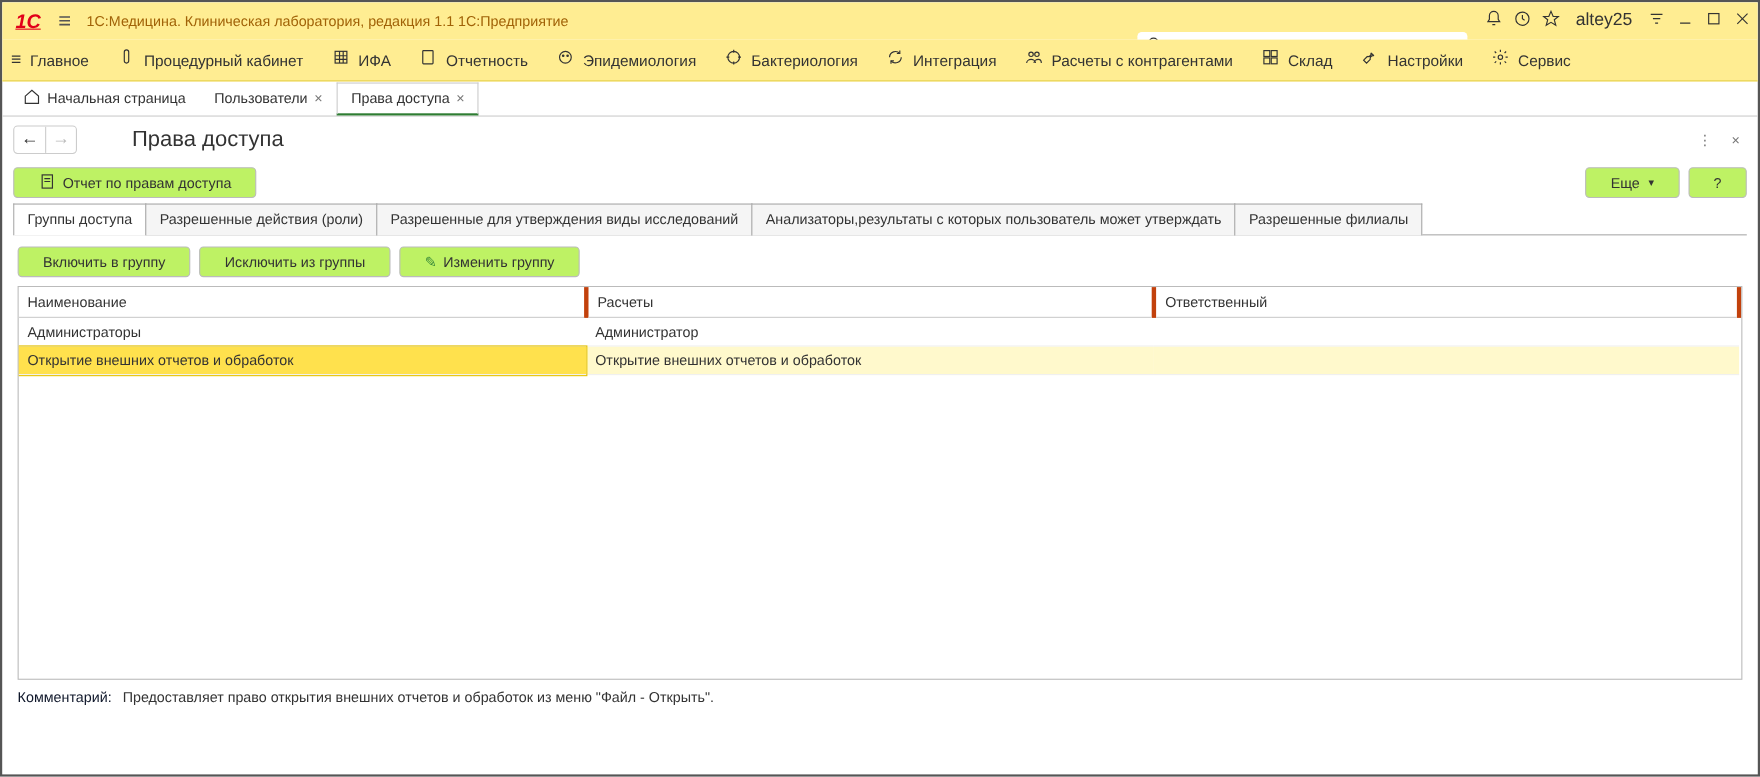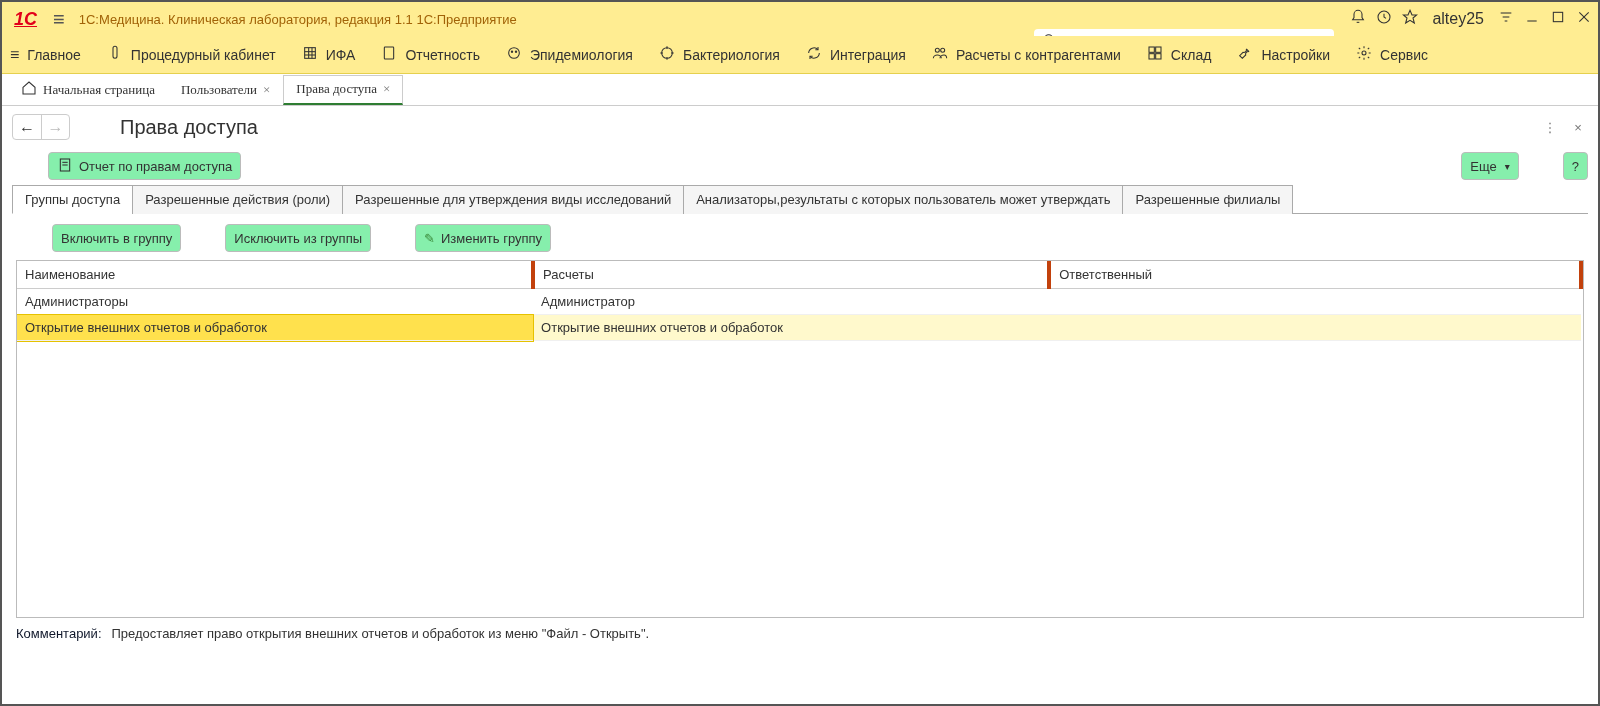--- a/index.html
+++ b/index.html
@@ -19,38 +19,38 @@
   .title-icons span { cursor: pointer; color: #333; font-size: 16px; }
   .username { font-size: 13px; margin: 0 4px; }
 
   
   .menubar { background: #ffed92; display: flex; align-items: center; height: 38px; padding: 0 8px; gap: 26px; border-bottom: 1px solid #e5d04e; }
   .menu-item { display: flex; align-items: center; gap: 8px; cursor: pointer; font-size: 14px; }
   .menu-icon { font-size: 16px; color: #333; }
 
   
   .navtabs { display: flex; align-items: center; height: 32px; border-bottom: 1px solid #ccc; padding: 0 6px; gap: 0; }
-  .navtab { display: flex; align-items: center; gap: 6px; padding: 0 12px; height: 30px; border: 1px solid transparent; cursor: pointer; font-family: Liberation Serif, serif; }
+  .navtab { display: flex; align-items: center; gap: 6px; padding: 0 12px; height: 30px; border: 1px solid transparent; cursor: pointer; }
   .navtab.active { border: 1px solid #ccc; border-bottom: 2px solid #2e7d32; background: #fff; }
   .navtab-close { color: #777; font-size: 13px; cursor: pointer; }
   .home-icon { font-size: 15px; }
 
   
   .page-hdr { display: flex; align-items: center; height: 42px; padding: 0 10px; gap: 10px; }
   .nav-btns { display: flex; border: 1px solid #ccc; border-radius: 4px; overflow: hidden; }
   .nav-btn { width: 28px; height: 24px; display: flex; align-items: center; justify-content: center; cursor: pointer; font-size: 16px; }
   .nav-btn + .nav-btn { border-left: 1px solid #ccc; }
   .nav-btn.disabled { color: #bbb; }
   .page-title { font-size: 20px; font-weight: 400; margin-left: 40px; }
   .page-hdr-right { margin-left: auto; display: flex; gap: 8px; align-items: center; }
   .icon-btn-small { width: 20px; height: 20px; display:flex; align-items:center; justify-content:center; cursor:pointer; color:#777; }
 
   
   .tool-row { display: flex; align-items: center; padding: 4px 10px; gap: 8px; }
-  .btn { border: 1px solid #bbb; background: #86efac; border-radius: 4px; height: 28px; padding: 0 8px; display: inline-flex; align-items: center; gap: 6px; cursor: pointer; font-size: 13px; margin-left: 36px; }
+  .btn { border: 1px solid #bbb; background: #bef264; border-radius: 4px; height: 28px; padding: 0 22px; display: inline-flex; align-items: center; gap: 6px; cursor: pointer; font-size: 13px; }
   .btn .chevron { font-size: 10px; margin-left: 2px; }
   .tool-row-right { margin-left: auto; display: flex; gap: 8px; }
 
   
   .tabstrip { display: flex; border-bottom: 1px solid #aaa; margin: 0 10px; }
   .intab { padding: 6px 12px; border: 1px solid #aaa; border-bottom: none; margin-right: -1px; cursor: pointer; background: #f5f5f5; position: relative; top: 1px; }
   .intab.active { background: #fff; border-bottom: 1px solid #fff; }
 
   
   .act-row { display: flex; gap: 8px; padding: 10px 14px 8px; }

